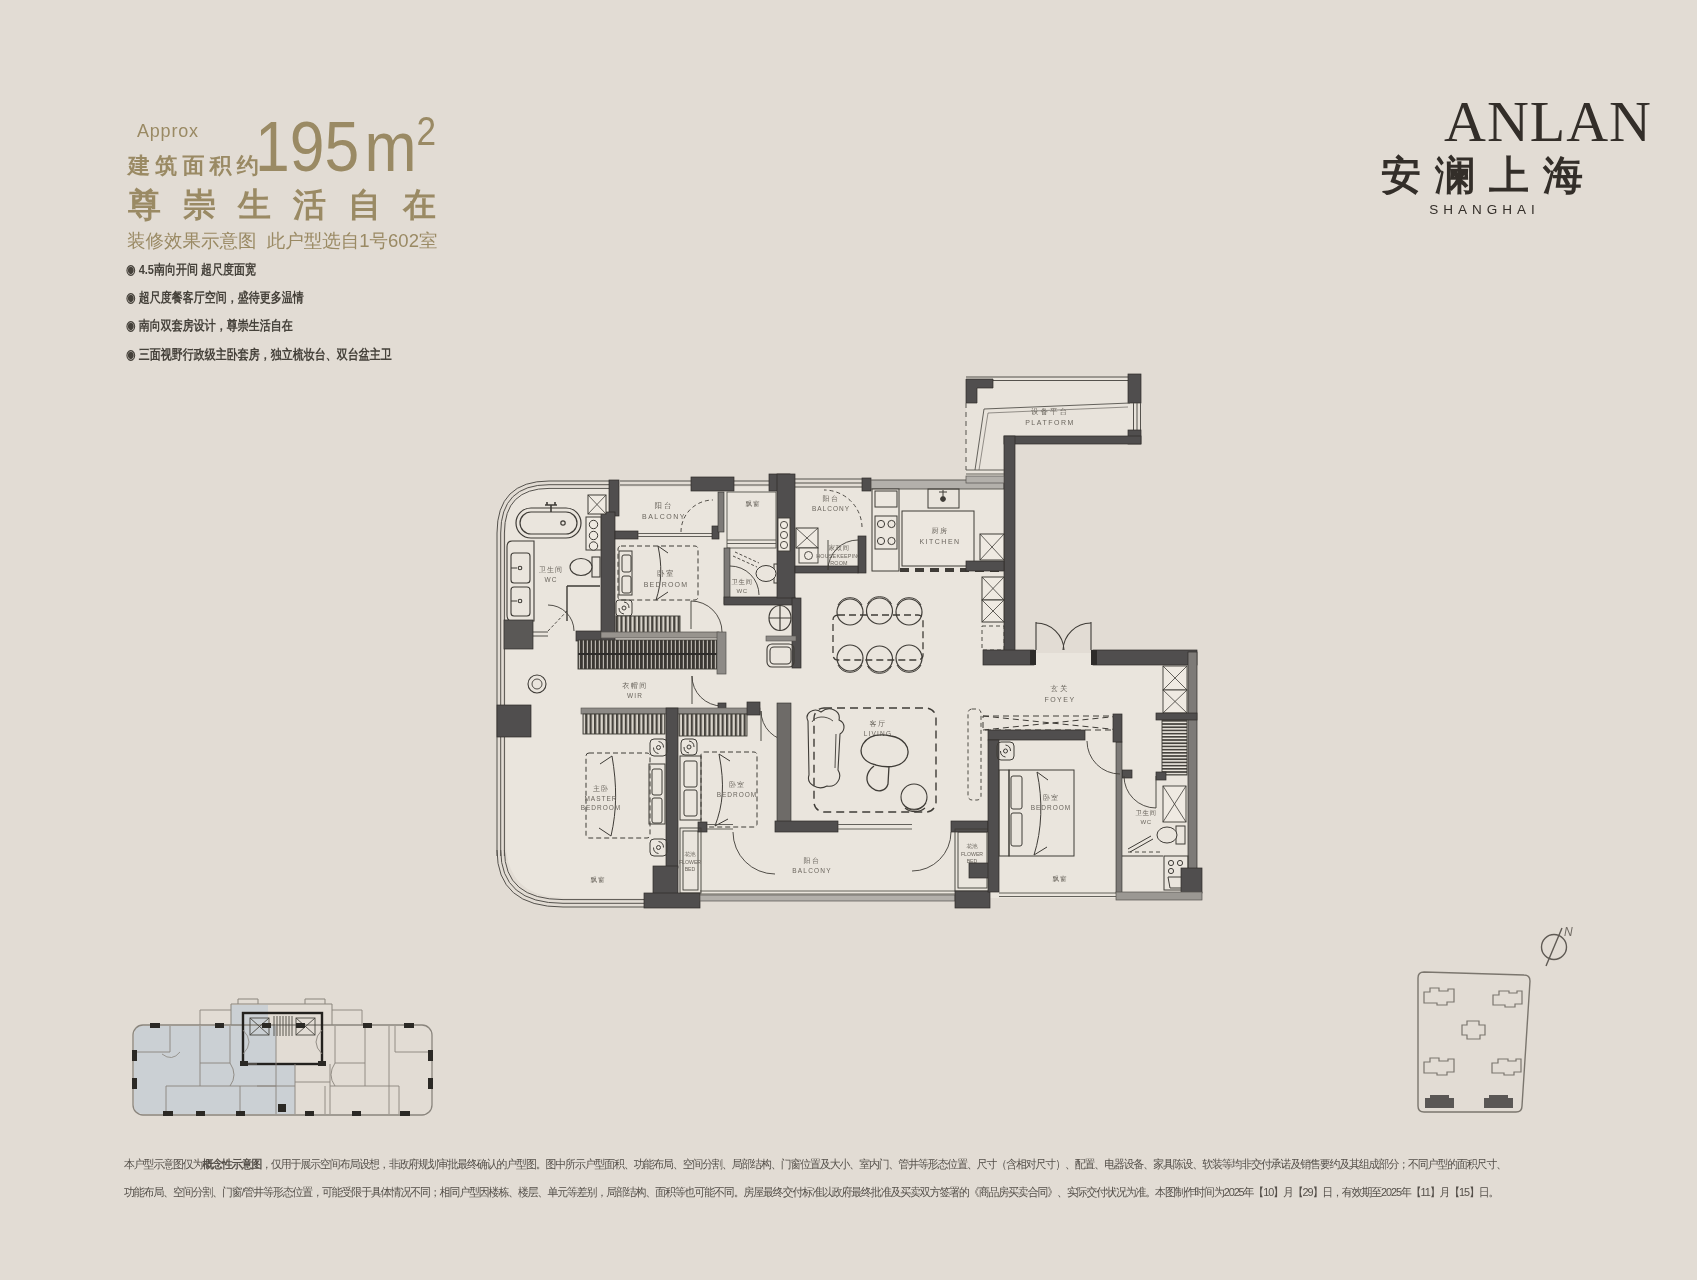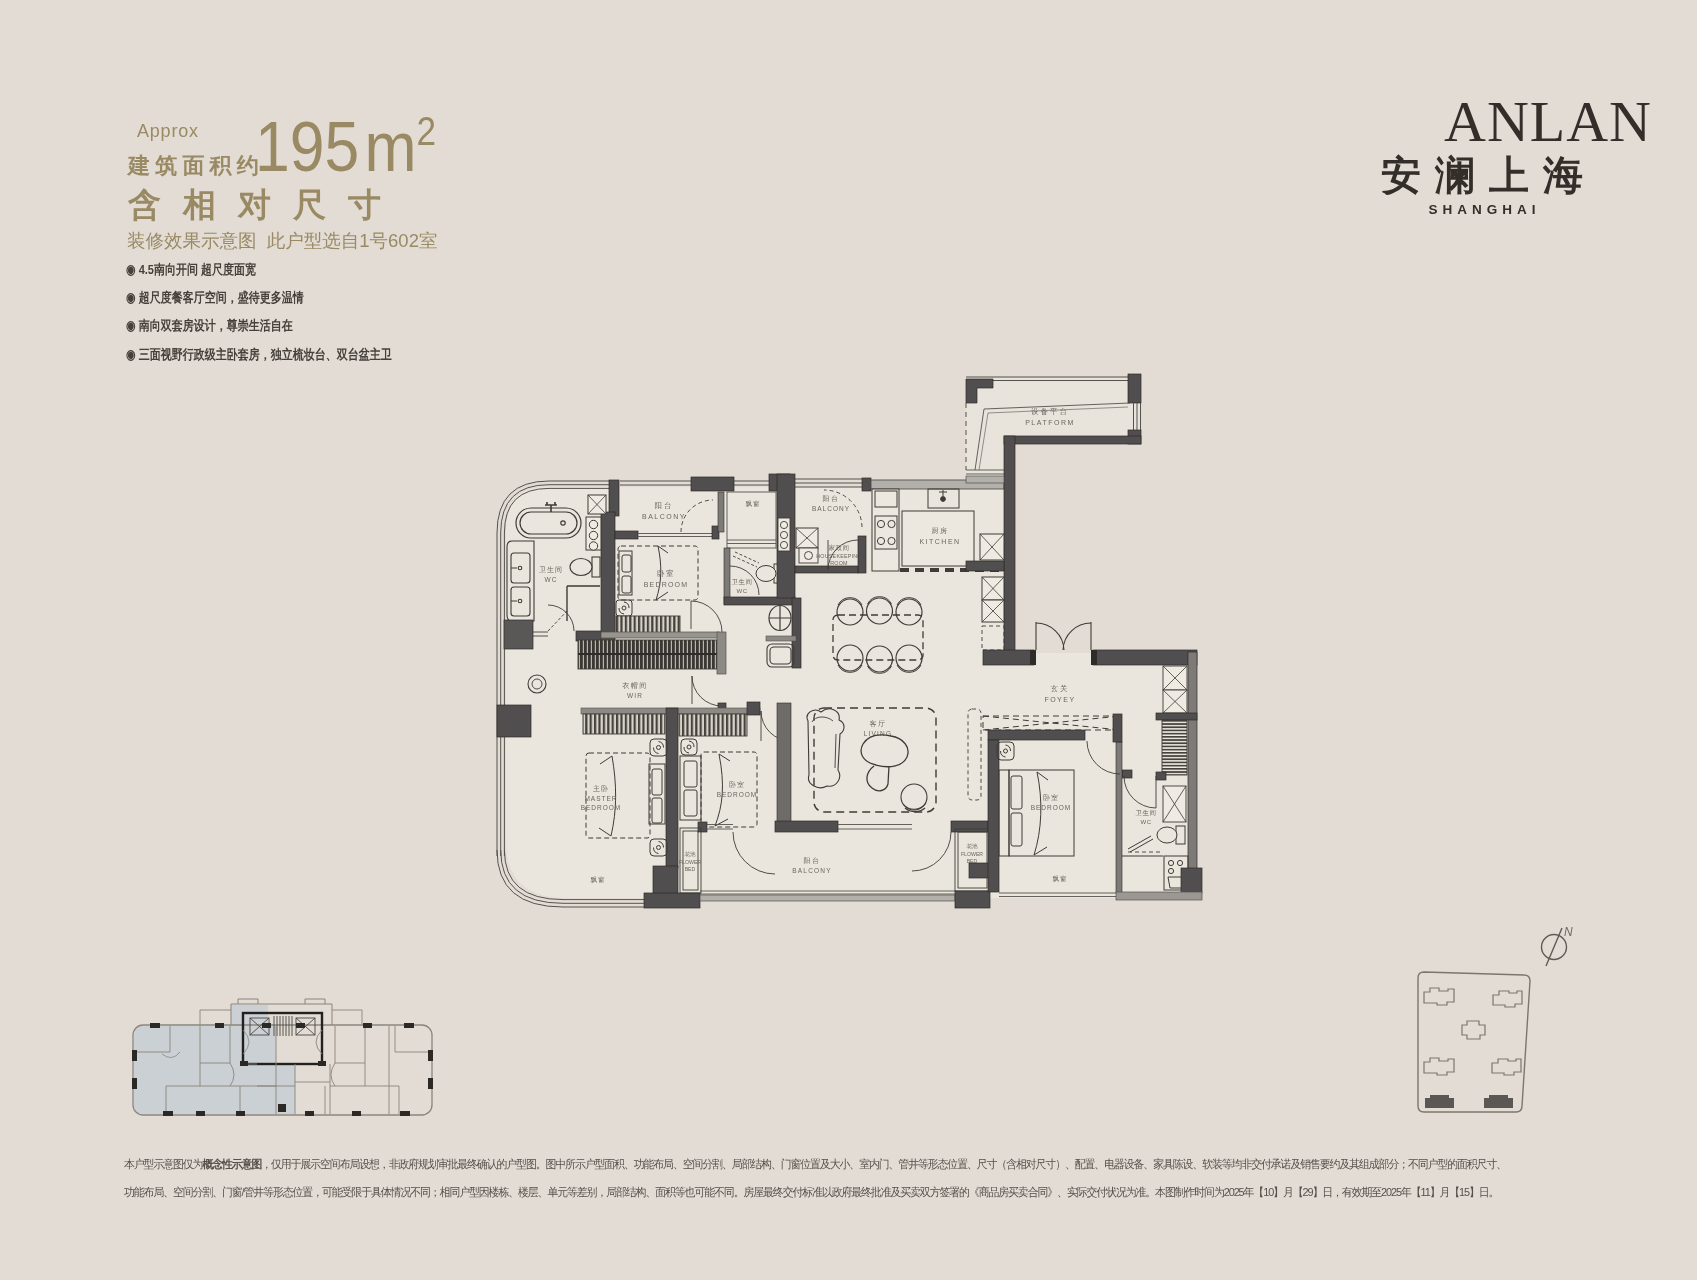--- a/index.html
+++ b/index.html
@@ -11,38 +11,38 @@
 </style>
 </head>
 <body>
 
 <div class="abs gold" style="left:137px;top:121px;font-size:18px;letter-spacing:0.8px;">Approx</div>
 
 <div class="abs gold" style="left:128px;top:151px;font-size:22px;letter-spacing:5.2px;font-weight:bold;">建筑面积约</div>
 
 <div class="abs gold" style="left:255px;top:106px;font-size:71px;font-weight:400;letter-spacing:0px;transform:scaleX(0.88);transform-origin:left top;">195<span style="letter-spacing:0;margin-left:6px;">m</span><span style="font-size:40px;vertical-align:26px;">2</span></div>
 
-<div class="abs gold" style="left:128px;top:183px;font-size:33px;letter-spacing:22px;font-weight:bold;">含相对尺寸</div>
+<div class="abs gold" style="left:128px;top:183px;font-size:33px;letter-spacing:22px;font-weight:bold;">尊崇生活自在</div>
 
 <div class="abs gold" style="left:127px;top:228px;font-size:18.5px;letter-spacing:0px;font-weight:normal;">装修效果示意图&nbsp; 此户型选自1号602室</div>
 
 <div class="abs dk" style="left:126px;top:256px;font-size:13.5px;letter-spacing:0;font-weight:bold;line-height:28.2px;transform:scaleX(0.815);transform-origin:left top;white-space:nowrap;">
 <div>◉ 4.5南向开间 超尺度面宽</div>
 <div>◉ 超尺度餐客厅空间，盛待更多温情</div>
 <div>◉ 南向双套房设计，尊崇生活自在</div>
 <div>◉ 三面视野行政级主卧套房，独立梳妆台、双台盆主卫</div>
 </div>
 
 <div class="abs" style="left:1312px;top:0;width:340px;color:#332e29;">
 
 <div class="abs" style="left:0;top:88px;width:340px;text-align:right;font-family:'Liberation Serif',serif;font-size:58px;letter-spacing:1px;text-indent:1px;">ANLAN</div>
 
 <div class="abs" style="left:0;top:148px;width:340px;text-align:center;font-size:40px;letter-spacing:14px;text-indent:14px;font-weight:bold;">安澜上海</div>
 
-<div class="abs" style="left:0;top:202px;width:340px;text-align:center;font-size:13.5px;letter-spacing:5px;text-indent:5px;font-weight:bold;">SHANGHAI</div>
+<div class="abs" style="left:0;top:202px;width:340px;text-align:center;font-size:13.5px;letter-spacing:5px;text-indent:5px;font-weight:normal;">SHANGHAI</div>
 </div>
 
 <svg class="abs" style="left:0;top:0" width="1697" height="1280" viewBox="0 0 1697 1280">
 <defs>
 <pattern id="hatch" width="4" height="9" patternUnits="userSpaceOnUse">
 <rect width="4" height="9" fill="#b8b4ad"></rect>
 <rect x="0" y="0" width="2.8" height="9" fill="#3b3833"></rect>
 </pattern>
 <pattern id="hatch3" width="4.4" height="9" patternUnits="userSpaceOnUse">
 <rect width="4.4" height="9" fill="#d8d3ca"></rect>

